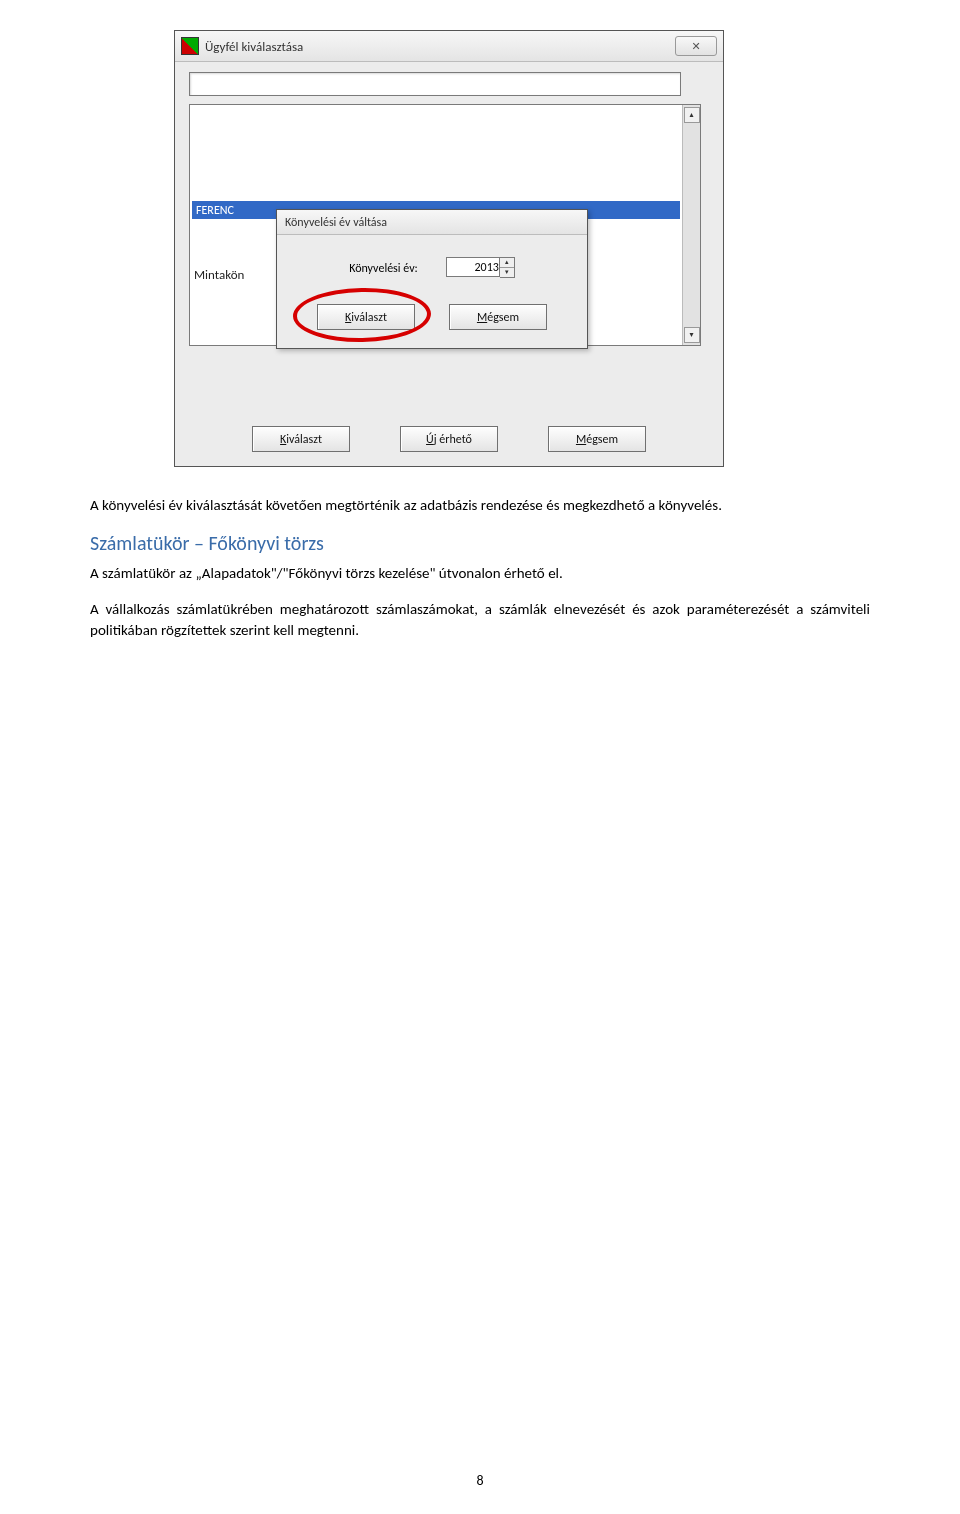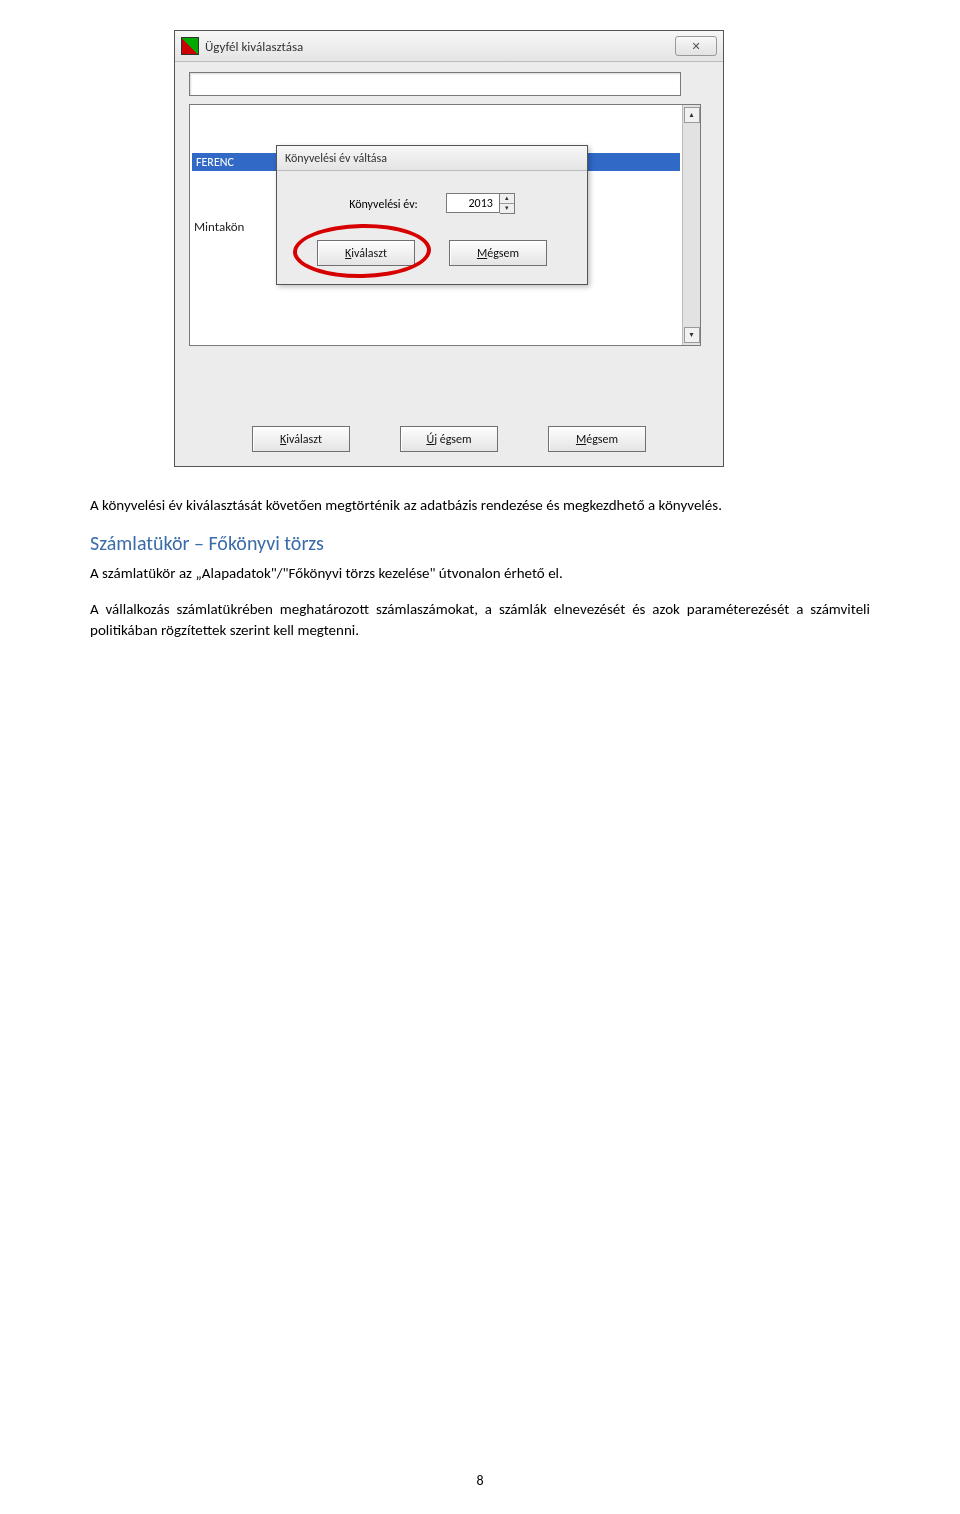--- a/index.html
+++ b/index.html
@@ -108,20 +108,21 @@
     border: 1px solid #7a7a7a;
     background: #fff;
     width: 510px;
     height: 240px;
     position: relative;
     display: flex;
   }
   .list-inner {
     flex: 1;
     position: relative;
+    margin-top: 48px;
   }
   .list-sel {
     position: absolute;
     top: 48px;
     left: 2px;
     right: 2px;
     height: 18px;
     background: #3169c6;
     color: #fff;
     font-size: 12px;
@@ -177,21 +178,21 @@
     justify-content: center;
     box-shadow: 1px 1px 0 #fff inset;
   }
   .win-btn .ul {
     text-decoration: underline;
   }
 
   
   .inner-dialog {
     position: absolute;
-    top: 40px;
+    top: 56px;
     left: 86px;
     width: 310px;
     background: #ececec;
     border: 1px solid #555;
     box-shadow: 2px 2px 5px rgba(0,0,0,.25);
     z-index: 5;
   }
   .inner-title {
     height: 24px;
     background: linear-gradient(#f7f7f7,#e4e4e4);
@@ -220,21 +221,20 @@
     display: flex;
     align-items: stretch;
   }
   .year-input {
     width: 54px;
     height: 20px;
     border: 1px solid #7a7a7a;
     background: #fff;
     font-size: 12px;
     text-align: right;
-    padding-right: 6px;
     box-sizing: border-box;
     line-height: 18px;
   }
   .spin-btns {
     display: flex;
     flex-direction: column;
     border: 1px solid #7a7a7a;
     border-left: none;
   }
   .spin-btn {
@@ -320,21 +320,21 @@
           </div>
         </div>
 
         <div class="outer-btn-row">
           <span class="win-btn">
             <span class="ul">K</span>
               <span>iválaszt</span>
           </span>
           <span class="win-btn">
             <span class="ul">Ú</span>
-              <span>j égsem</span>
+              <span>j érhető</span>
           </span>
           <span class="win-btn">
             <span class="ul">M</span>
               <span>égsem</span>
           </span>
         </div>
       </div>
     </div>
   </div>
 

